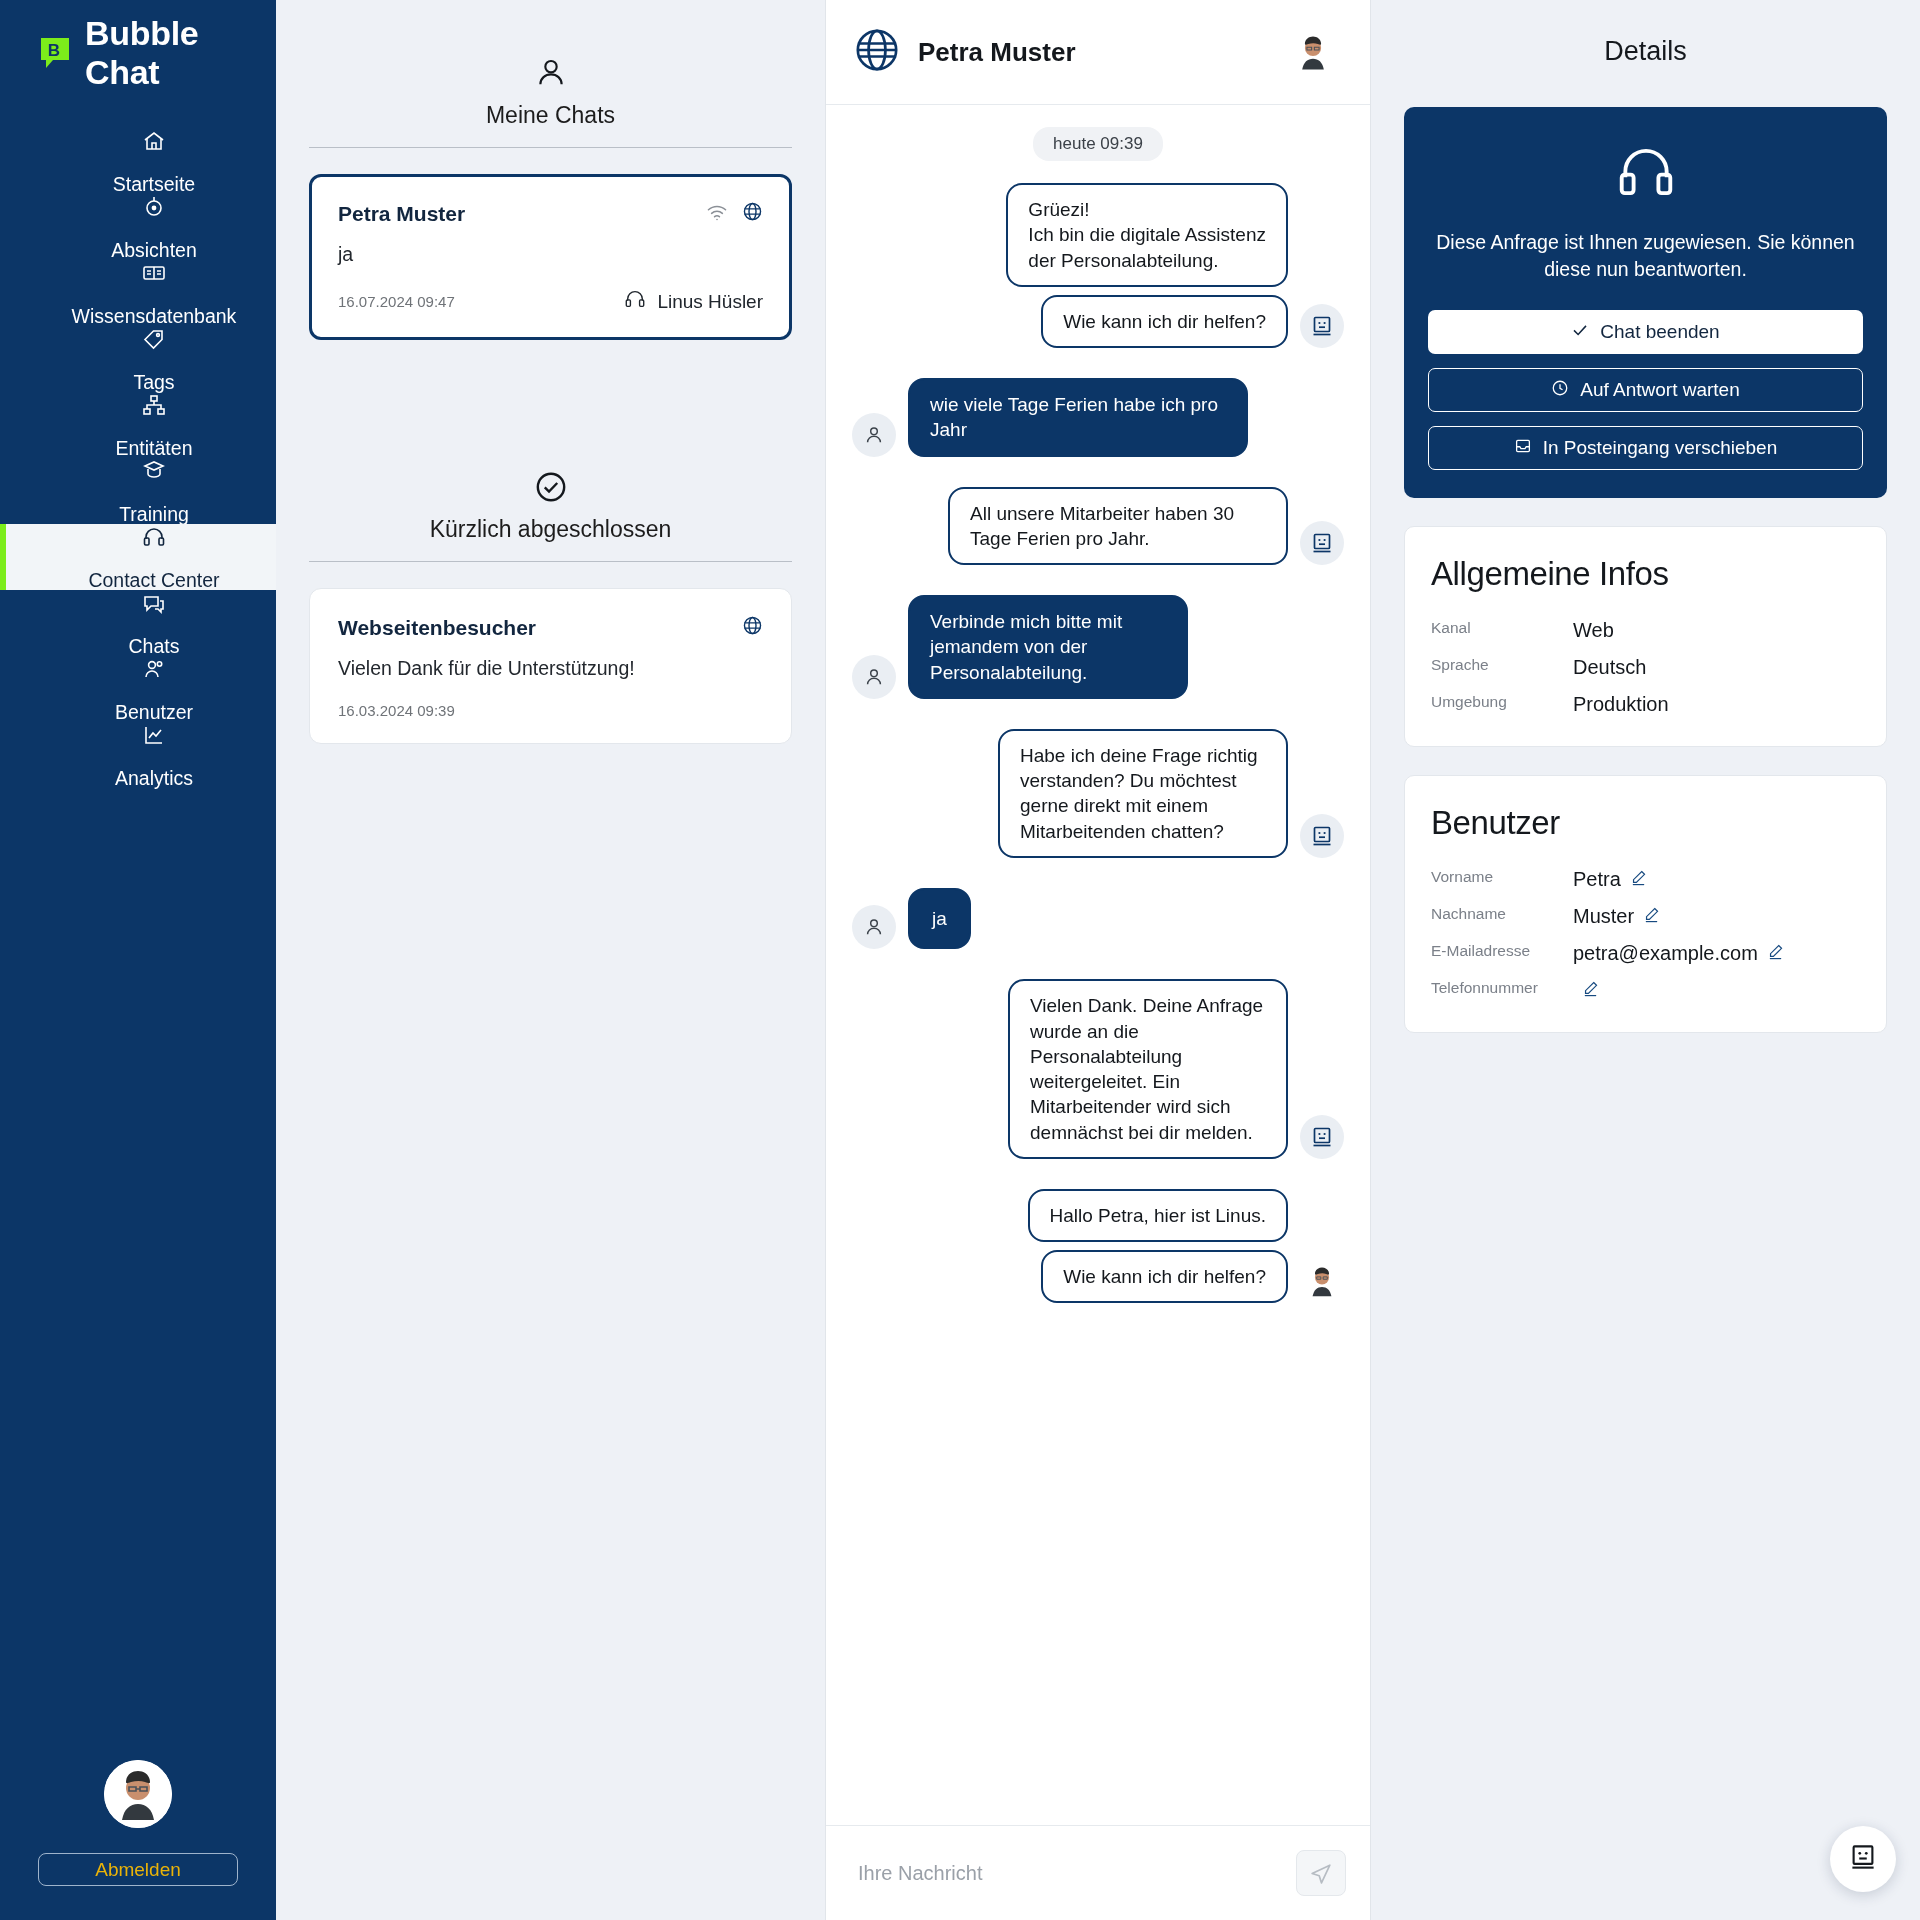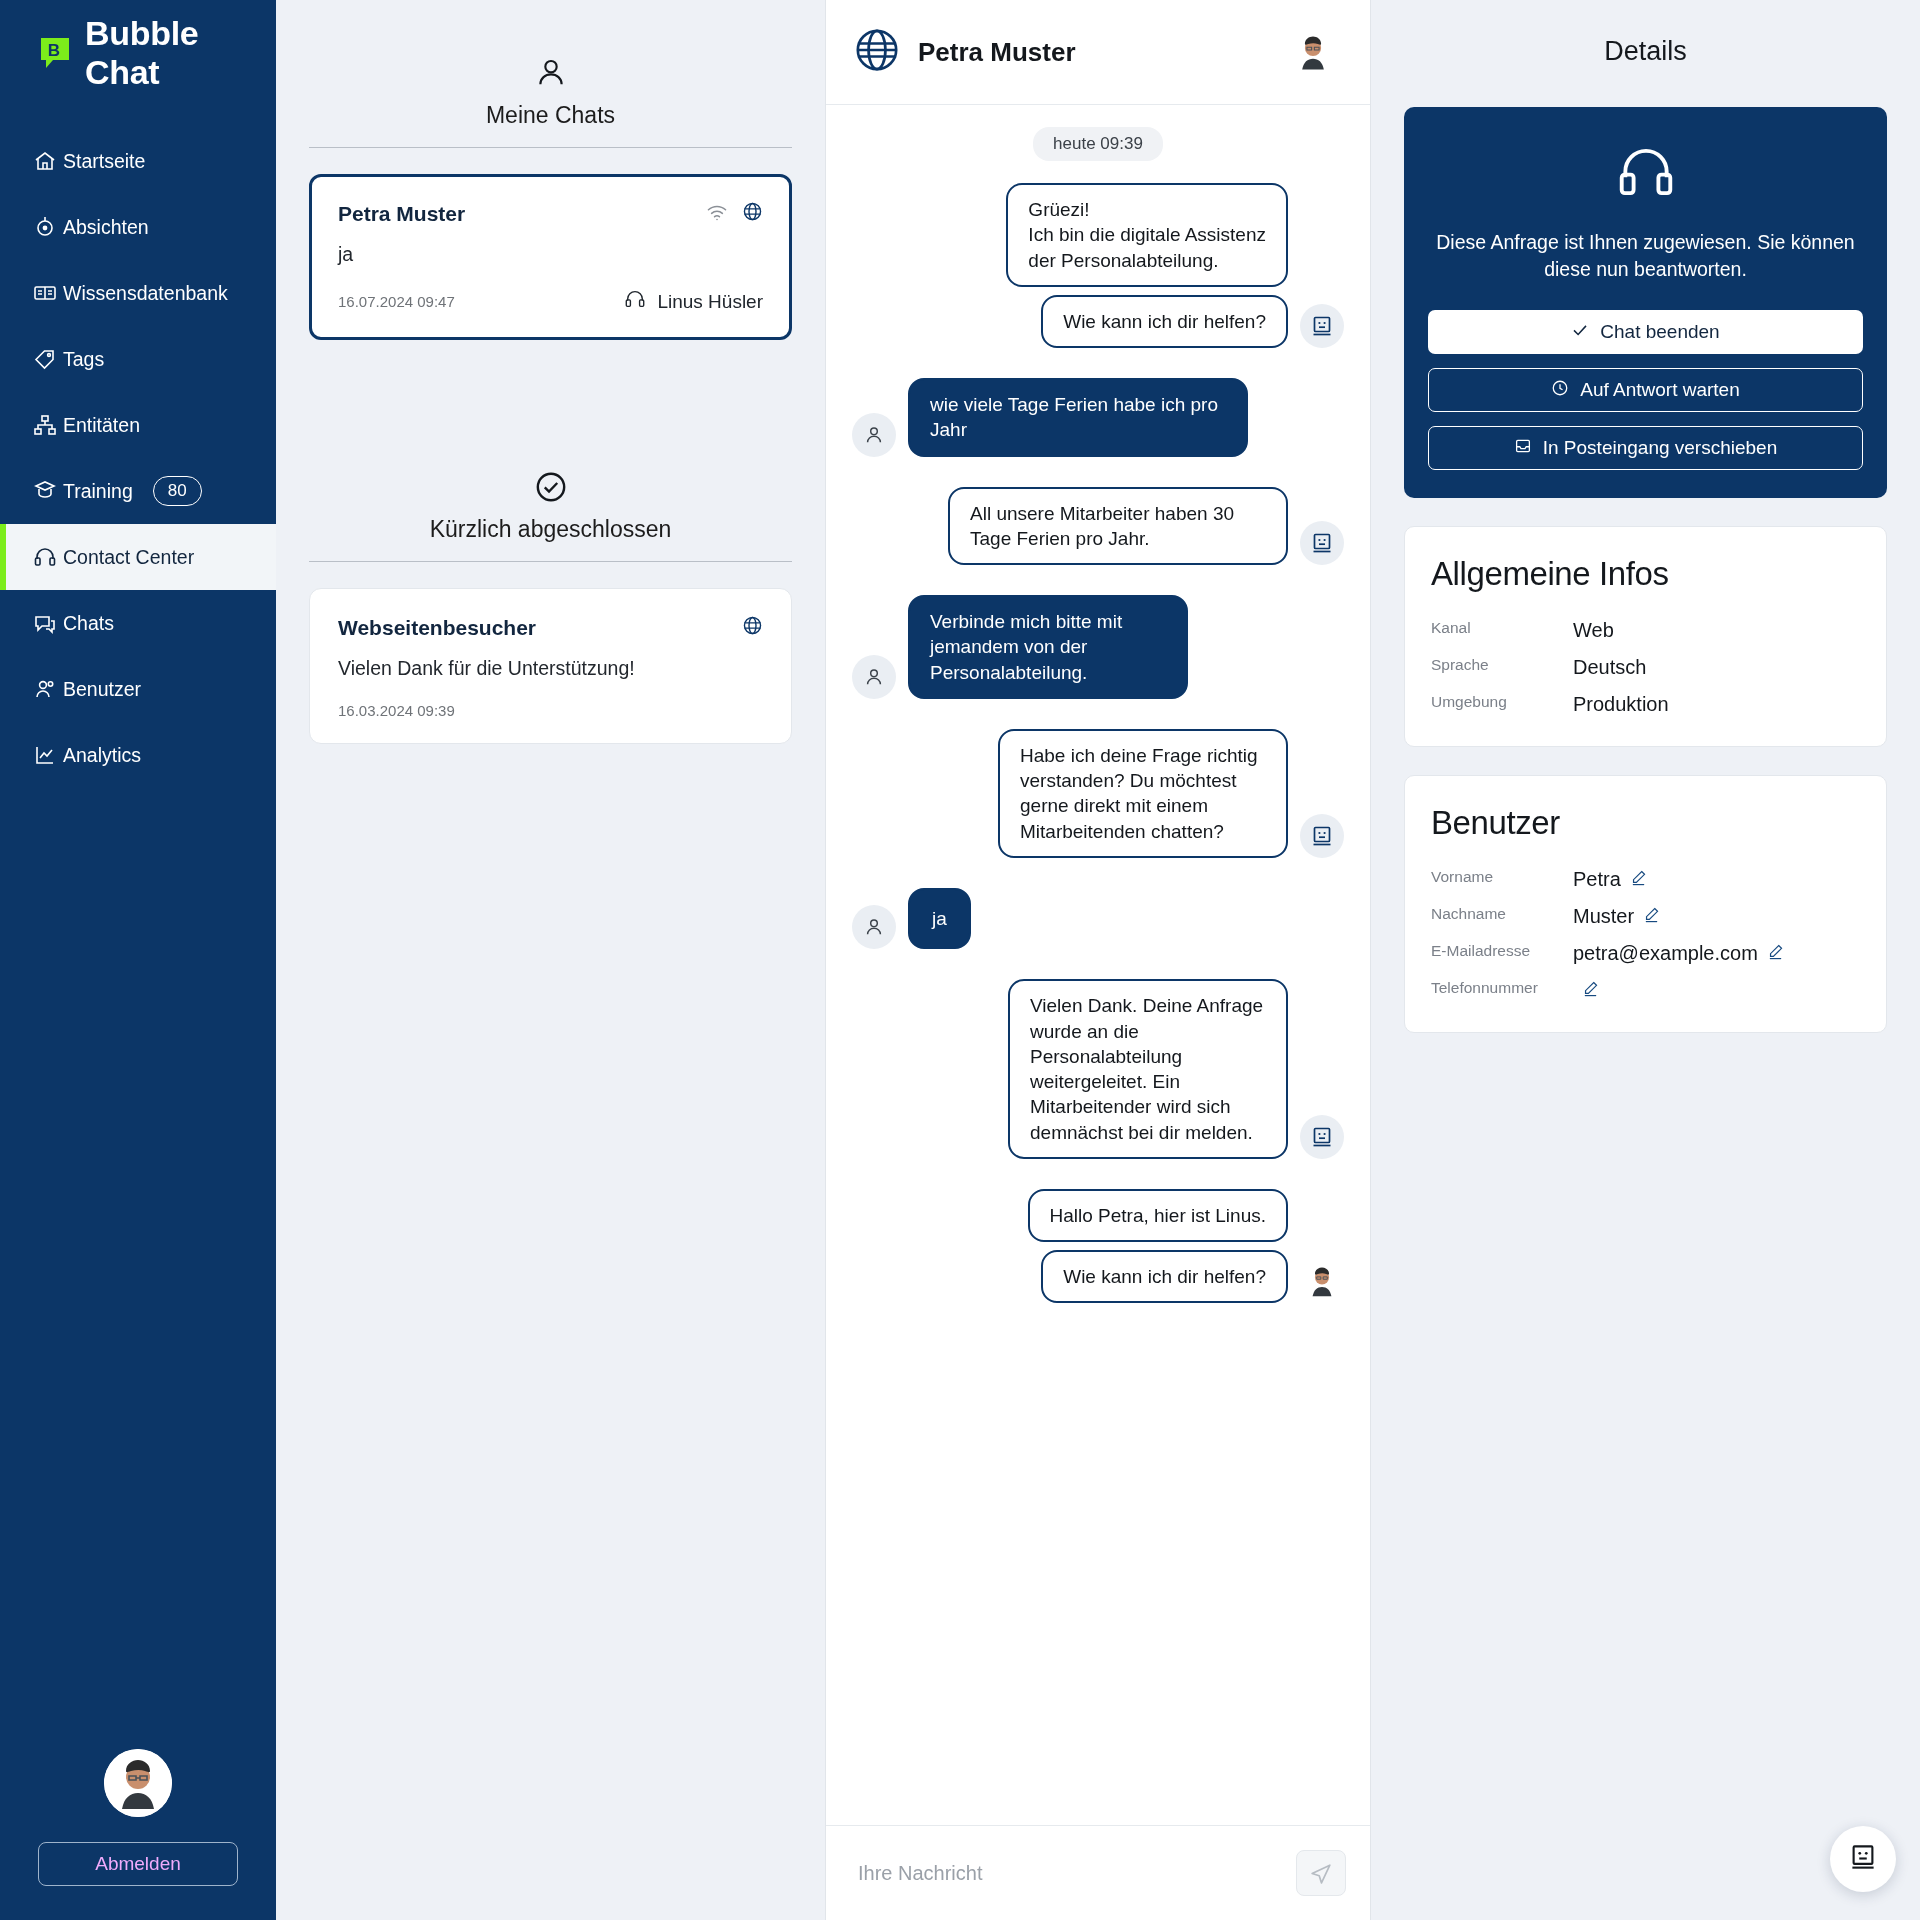--- a/index.html
+++ b/index.html
@@ -17,40 +17,40 @@
     background: #0c3667;
     display: flex; flex-direction: column;
     position: relative;
   }
   .brand { display: flex; align-items: center; gap: 11px; padding: 26px 0 0 38px; height: 80px; }
   .brand-logo { width: 36px; height: 36px; position: relative; }
   .brand-name { color: #ffffff; font-size: 34px; font-weight: bold; letter-spacing: -0.3px; }
 
   .nav { margin-top: 48px; display: flex; flex-direction: column; }
   .nav-item {
-    display: flex; align-items: center; gap: 6px;
+    display: flex; align-items: center; gap: 20px;
     height: 66px; padding-left: 32px;
     color: #ffffff; font-size: 19.5px;
-    position: relative; cursor: pointer;
+    position: relative; cursor: pointer; flex-direction: column;
   }
   .nav-item .ico { width: 25px; height: 25px; display: flex; align-items: center; justify-content: center; flex: 0 0 25px; }
   .nav-item.active { background: #f2f5f8; color: #12263f; }
   .nav-item.active::before {
     content: ""; position: absolute; left: 0; top: 0; bottom: 0; width: 6px; background: #7ced1b;
   }
   .badge {
     margin-left: 14px; border: 1.6px solid #ffffff; border-radius: 20px;
     padding: 3px 14px; font-size: 17px; line-height: 1.25;
   }
 
   .side-bottom { margin-top: auto; padding: 0 38px 34px; display: flex; flex-direction: column; align-items: center; }
   .avatar-big { width: 68px; height: 68px; border-radius: 50%; background: #fff; overflow: hidden; margin-bottom: 25px; }
   .logout {
-    width: 100%; height: 44px; border: 1.4px solid #9fb4cc; border-radius: 8px;
-    color: #f0abfc; font-size: 19px; display: flex; align-items: center; justify-content: center;
+    width: 100%; height: 33px; border: 1.4px solid #9fb4cc; border-radius: 8px;
+    color: #eab308; font-size: 19px; display: flex; align-items: center; justify-content: center;
     background: transparent; cursor: pointer; font-family: inherit;
   }
 
   
   .chatlist { width: 549px; flex: 0 0 549px; background: #eef1f6; padding: 0 33px; }
   .section-head { padding-top: 52px; display: flex; flex-direction: column; align-items: center; }
   .section-head .ico { height: 42px; display: flex; align-items: center; justify-content: center; }
   .section-title { font-size: 23px; color: #1c1c1c; margin-top: 8px; margin-bottom: 18px; }
   .divider { height: 1px; background: #b9bfc7; width: 100%; }
 

